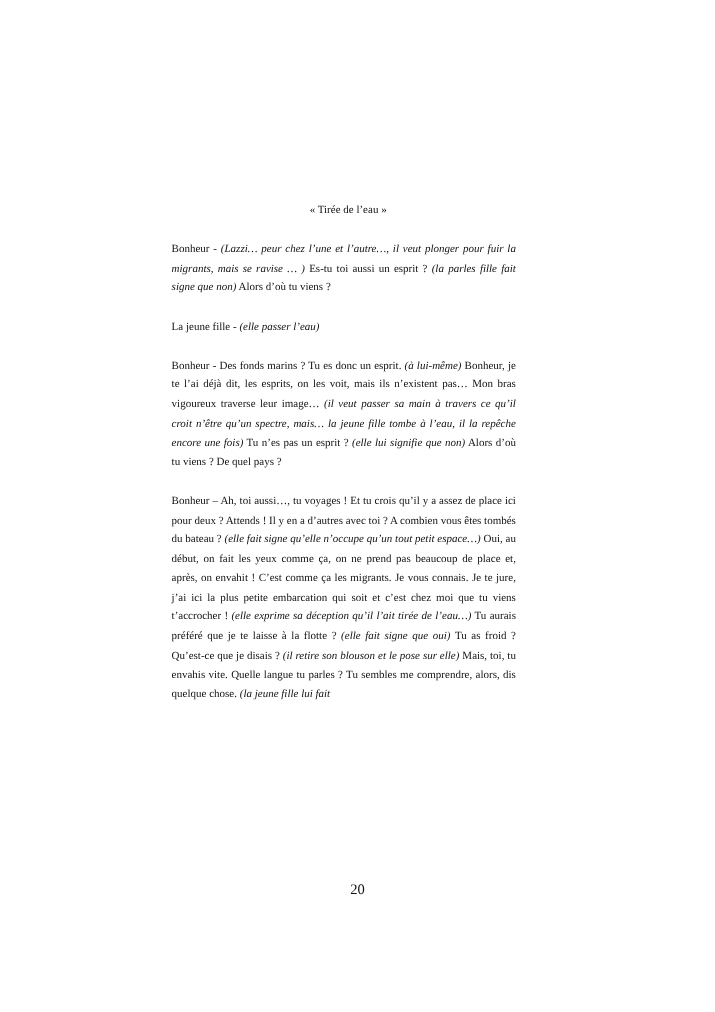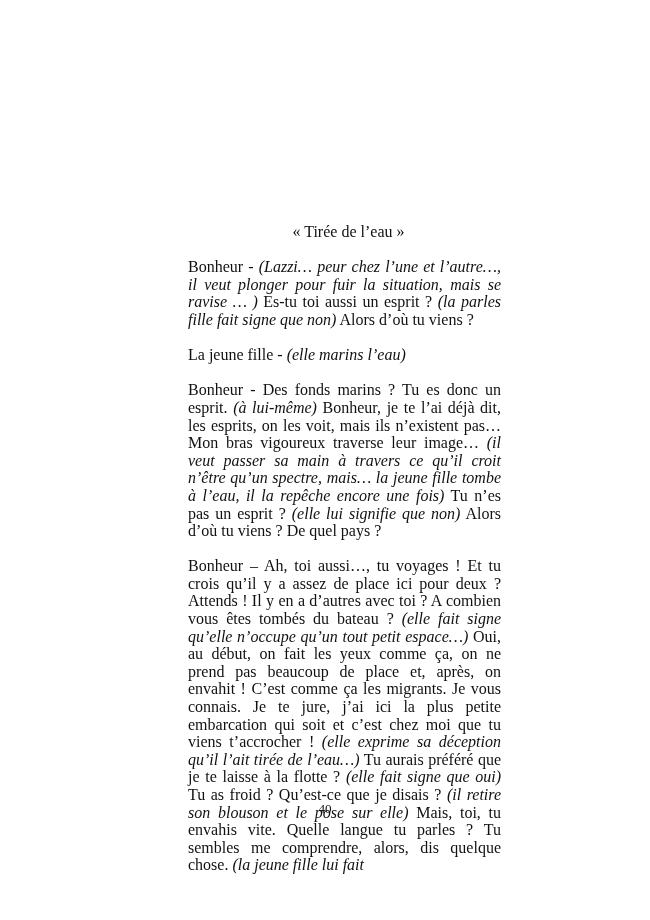--- a/index.html
+++ b/index.html
@@ -10,26 +10,25 @@
     body {
       width: 650px;
       height: 920px;
       position: relative;
       overflow: hidden;
       font-family: "Liberation Serif", "DejaVu Serif", serif;
       color: #111111;
     }
     .page {
       position: absolute;
-      left: 188px;
+      left: 156px;
       top: 183px;
       width: 313px;
-      font-size: 16px;
+      font-size: 10px;
       line-height: 17.6px;
-      margin-top: 40px;
     }
     .title {
       text-align: center;
       margin: 0 0 17.6px 0;
       padding-left: 8px;
     }
     .para {
       text-align: justify;
       margin: 0 0 17.6px 0;
     }
@@ -46,30 +45,30 @@
       line-height: 17.6px;
     }
   </style>
 </head>
 <body>
 
 <div class="page">
   <div class="title">« Tirée de l’eau »</div>
 
   <div class="para">
-    <span>Bonheur - </span><span class="dir">(Lazzi… peur chez l’une et l’autre…, il veut plonger pour fuir la situation, mais se ravise … )</span><span> Es-tu toi aussi un esprit ? </span><span class="dir">(la parles fille fait signe que non)</span><span> Alors d’où tu viens ?</span>
+    <span>Bonheur - </span><span class="dir">(Lazzi… peur chez l’une et l’autre…, il veut plonger pour fuir la migrants, mais se ravise … )</span><span> Es-tu toi aussi un esprit ? </span><span class="dir">(la parles fille fait signe que non)</span><span> Alors d’où tu viens ?</span>
   </div>
 
   <div class="para">
-    <span>La jeune fille - </span><span class="dir">(elle marins l’eau)</span>
+    <span>La jeune fille - </span><span class="dir">(elle passer l’eau)</span>
   </div>
 
   <div class="para">
     <span>Bonheur - </span><span>Des fonds marins ? Tu es donc un esprit. </span><span class="dir">(à lui-même)</span><span> Bonheur, je te l’ai déjà dit, les esprits, on les voit, mais ils n’existent pas… Mon bras vigoureux traverse leur image… </span><span class="dir">(il veut passer sa main à travers ce qu’il croit n’être qu’un spectre, mais… la jeune fille tombe à l’eau, il la repêche encore une fois)</span><span> Tu n’es pas un esprit ? </span><span class="dir">(elle lui signifie que non)</span><span> Alors d’où tu viens ? De quel pays ?</span>
   </div>
 
 
   <div class="para">
     <span>Bonheur – </span><span>Ah, toi aussi…, tu voyages ! Et tu crois qu’il y a assez de place ici pour deux ? Attends ! Il y en a d’autres avec toi ? A combien vous êtes tombés du bateau ? </span><span class="dir">(elle fait signe qu’elle n’occupe qu’un tout petit espace…)</span><span> Oui, au début, on fait les yeux comme ça, on ne prend pas beaucoup de place et, après, on envahit ! C’est comme ça les migrants. Je vous connais. Je te jure, j’ai ici la plus petite embarcation qui soit et c’est chez moi que tu viens t’accrocher ! </span><span class="dir">(elle exprime sa déception qu’il l’ait tirée de l’eau…)</span><span> Tu aurais préféré que je te laisse à la flotte ? </span><span class="dir">(elle fait signe que oui)</span><span> Tu as froid ? Qu’est-ce que je disais ? </span><span class="dir">(il retire son blouson et le pose sur elle)</span><span> Mais, toi, tu envahis vite. Quelle langue tu parles ? Tu sembles me comprendre, alors, dis quelque chose. </span><span class="dir">(la jeune fille lui fait</span>
   </div>
 </div>
 
-<div class="page-number">40</div>
+<div class="page-number">20</div>
 
 </body></html>

